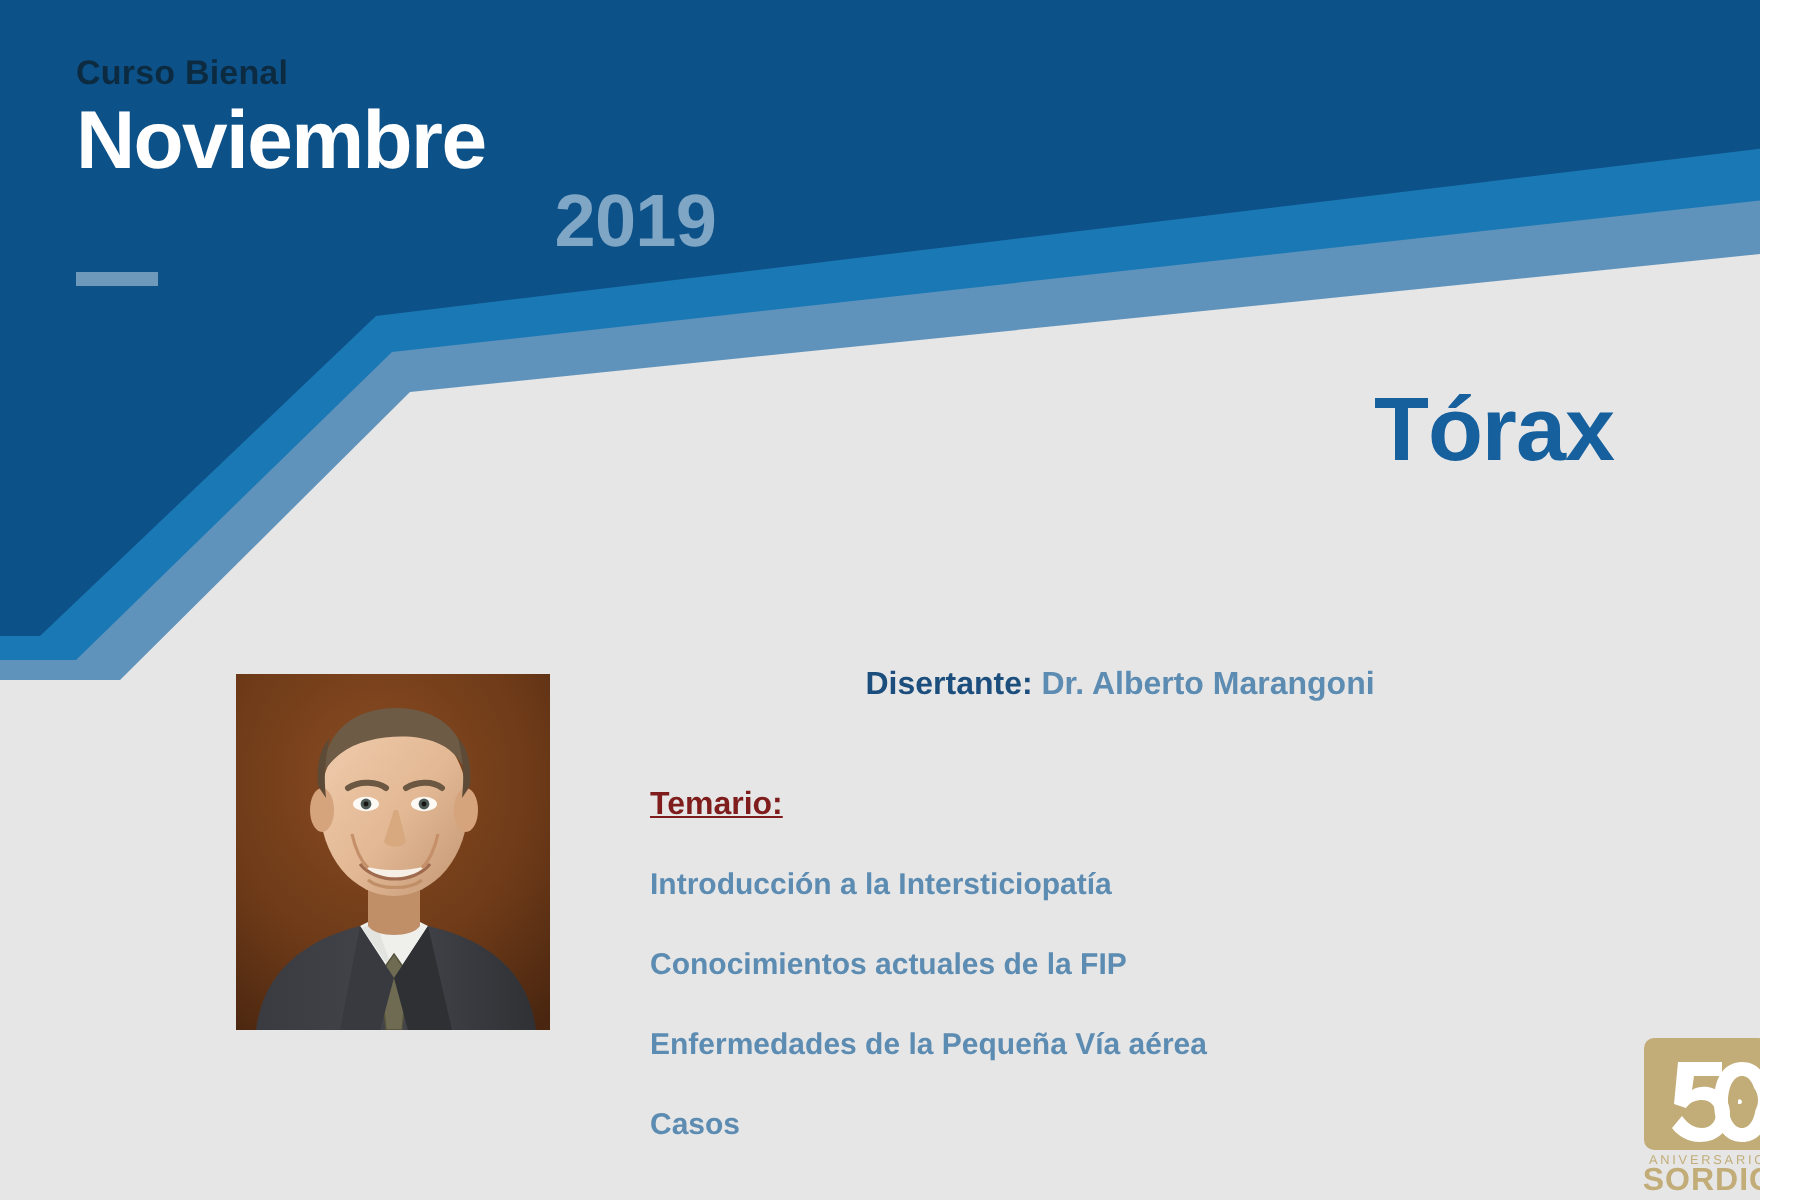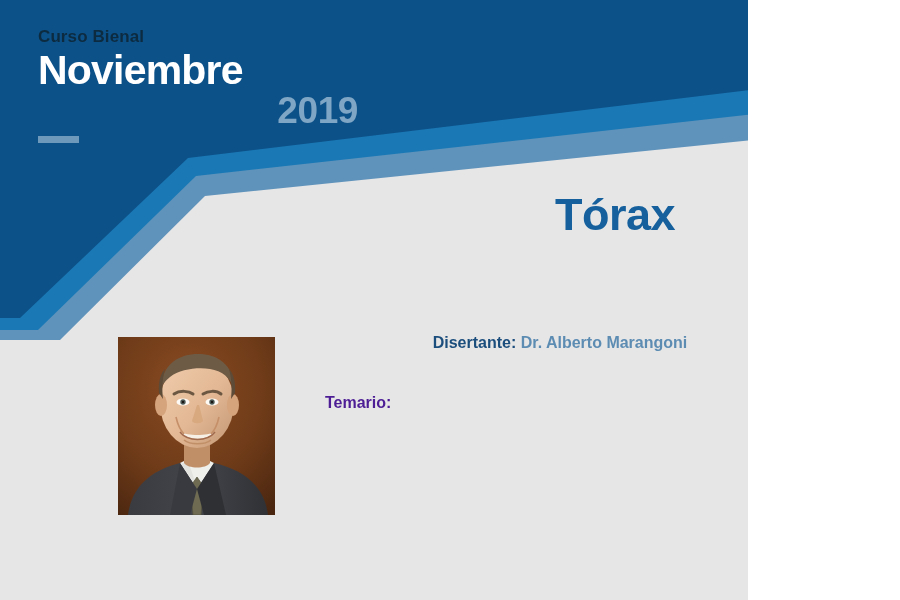--- a/index.html
+++ b/index.html
@@ -6,21 +6,21 @@
     margin: 0;
     padding: 0;
     background: #ffffff;
   }
   body {
     font-family: "Liberation Sans", sans-serif;
   }
 
   .poster {
     position: relative;
-    width: 748px;
+    width: 880px;
     height: 600px;
     overflow: hidden;
     background: #e6e6e6;
   }
 
   
   .band {
     position: absolute;
     left: 0;
     top: 0;
@@ -117,22 +117,23 @@
     line-height: 1.2;
     text-align: center;
   }
   .speaker-label { color: #1c4e7d; }
   .speaker-name  { color: #5d8cb3; }
 
   .temario-label {
     margin: 41px 0 0 0;
     font-size: 16px;
     font-weight: bold;
-    color: #4c1d95;
+    color: #7f1d1d;
     line-height: 1.2;
+    text-decoration: underline;
   }
   .topic-list {
     list-style: none;
     margin: 0;
     padding: 0;
   }
   .topic {
     font-size: 15px;
     font-weight: bold;
     color: #5d8cb3;
@@ -241,20 +242,26 @@
   </div>
 
   <div class="details">
     <p class="speaker-line">
       <span class="speaker-label">Disertante:</span>
       <span class="speaker-name">Dr. Alberto Marangoni</span>
     </p>
 
     <p class="temario-label">Temario:</p>
 
+    <ul class="topic-list">
+      <li class="topic">Introducción a la Intersticiopatía</li>
+      <li class="topic">Conocimientos actuales de la FIP</li>
+      <li class="topic">Enfermedades de la Pequeña Vía aérea</li>
+      <li class="topic">Casos</li>
+    </ul>
   </div>
 
   <div class="logo">
     <svg viewBox="0 0 72 78" width="72" height="78">
 
       <rect x="4" y="0" width="62" height="56" rx="5" ry="5" fill="#c2ad78"></rect>
 
       <path d="M21,12 L43,12 L43,19 L29,19 L28,26 C31,24 35,24 38,25 C44,27 47,32 47,38
                C47,46 41,52 32,52 C26,52 21,49 18,45 L23,39 C26,43 29,45 33,45
                C37,45 40,42 40,38 C40,34 37,31 33,31 C30,31 27,32 25,35 L19,33 Z" fill="#ffffff"></path>

